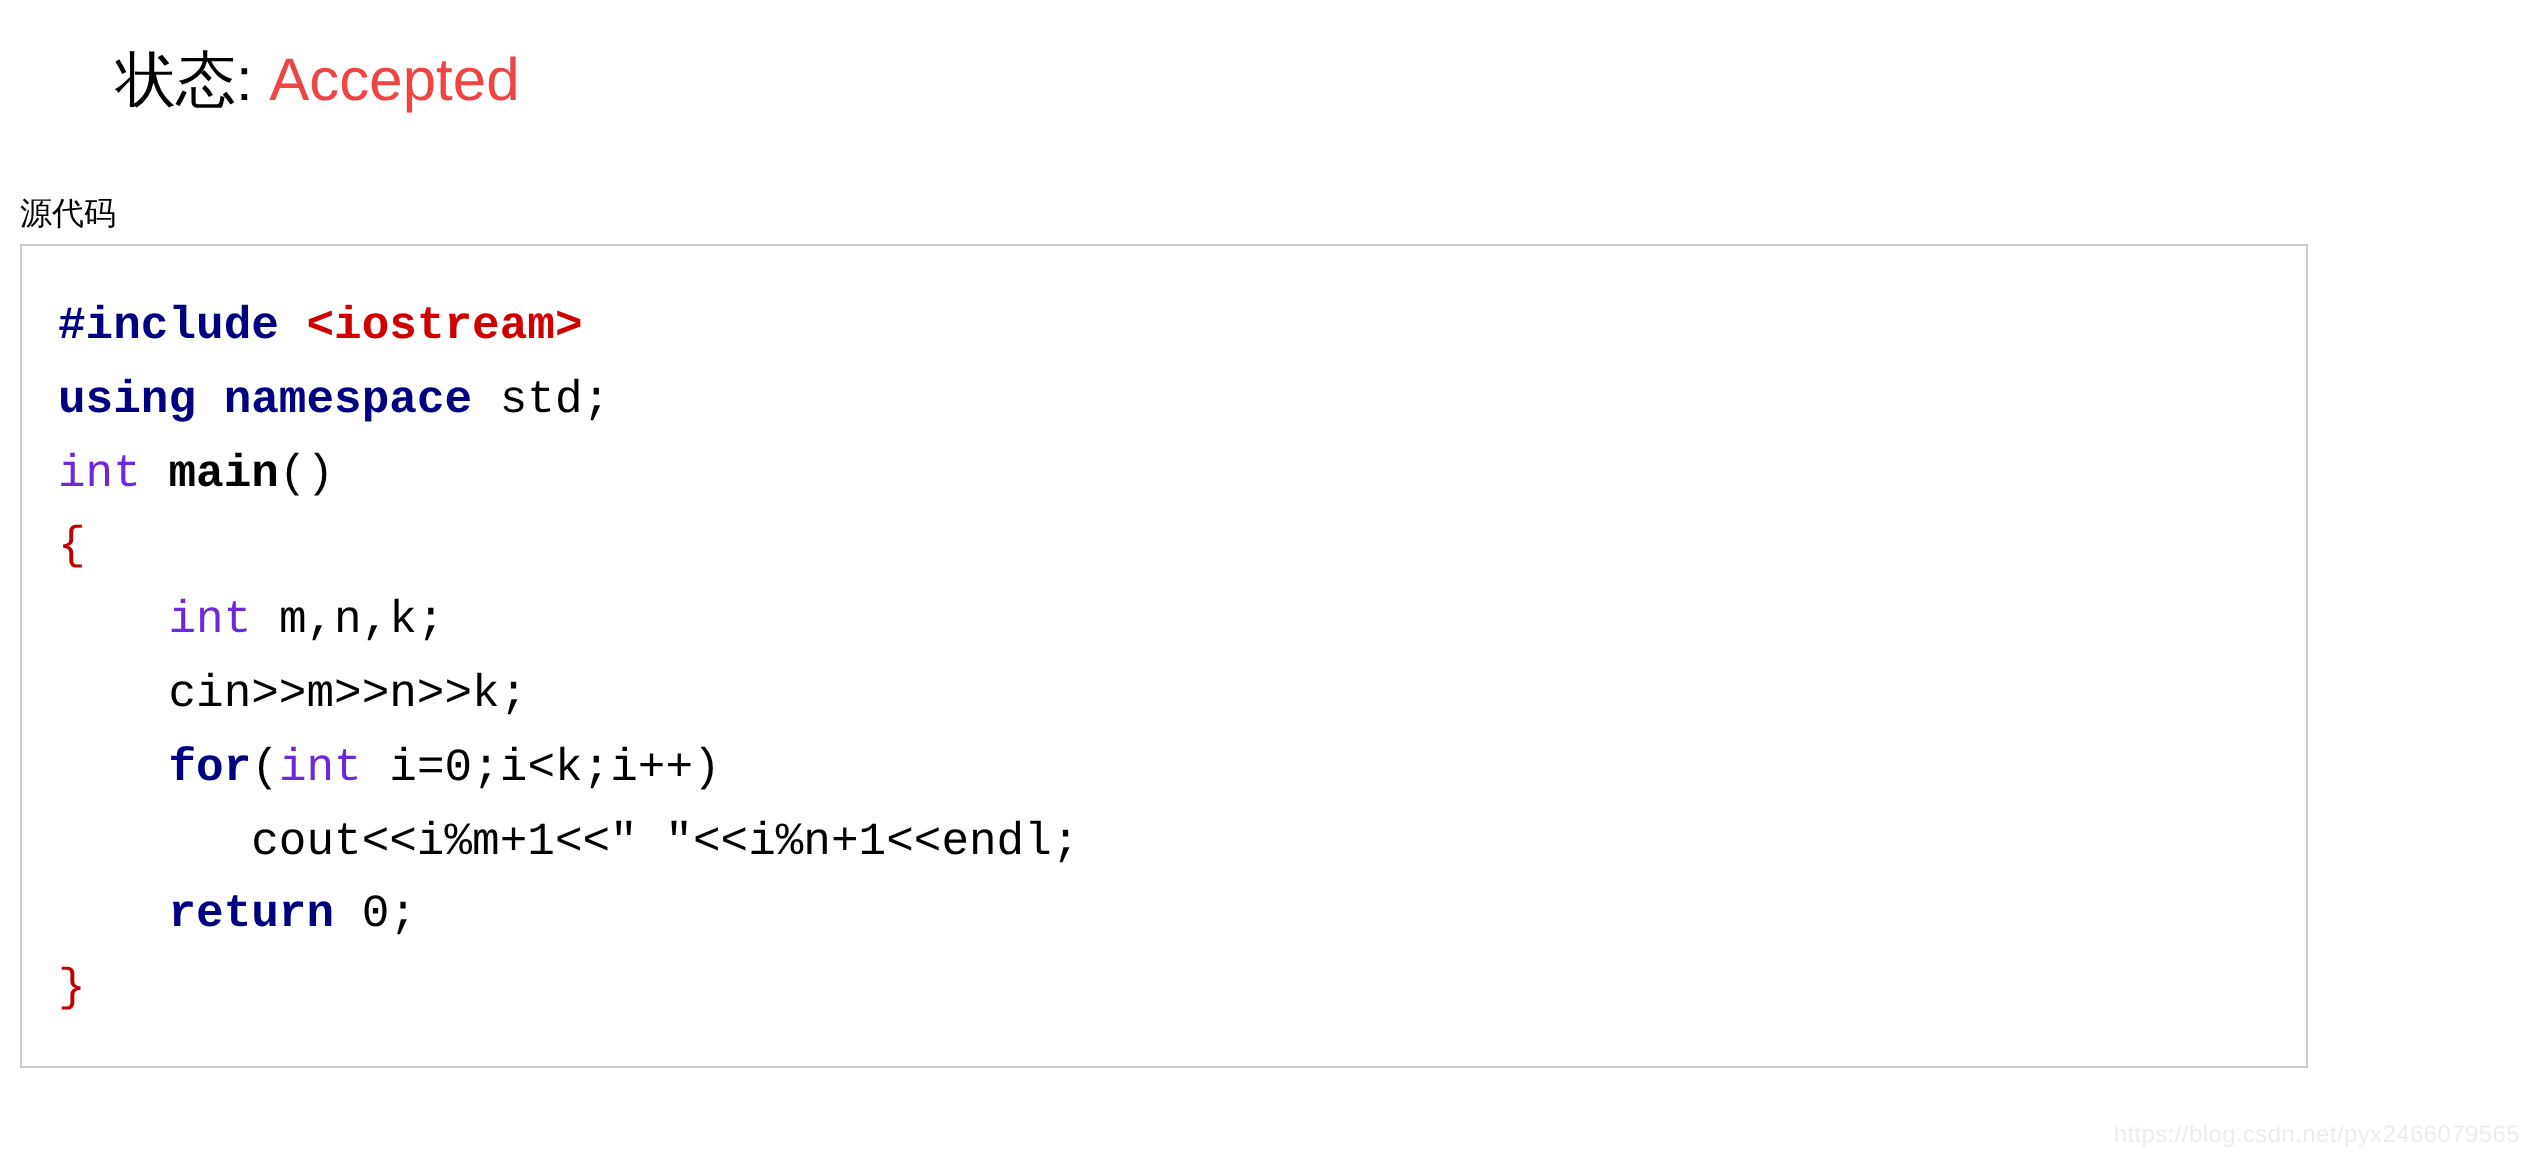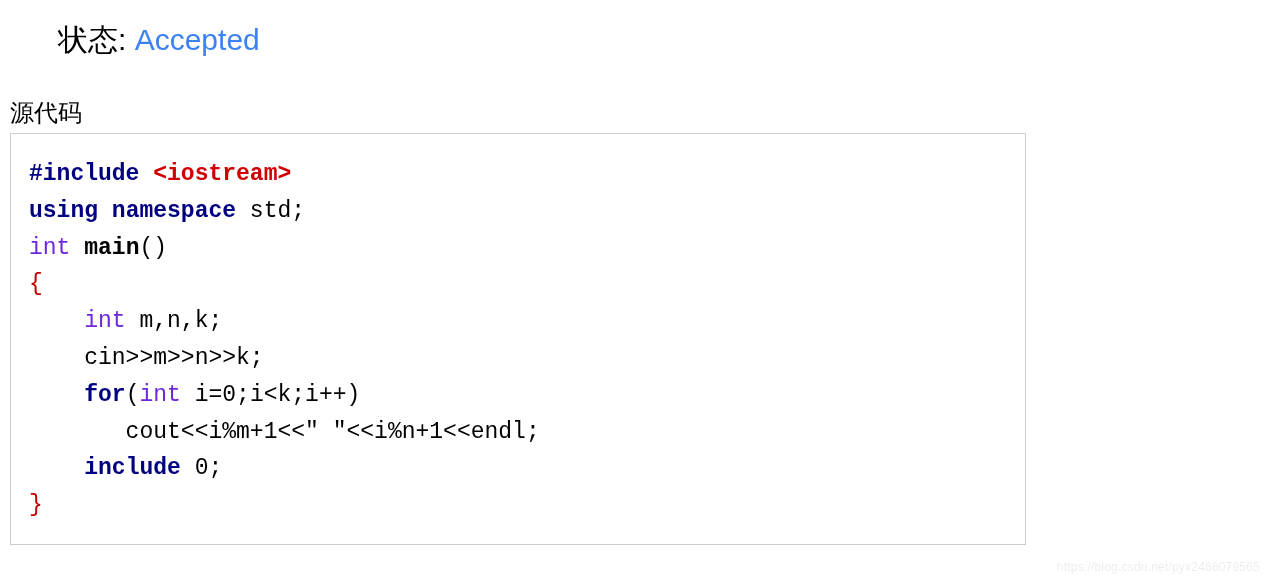--- a/index.html
+++ b/index.html
@@ -77,31 +77,31 @@
       color: #1010e5;
     }
     .status-value {
       color: #1313e0;
     }
     .status-value {
       color: #2323e0;
     }
     
     .status-value {
-      color: #3b82f6;
+      color: #ef4444;
     }
     .source-label {
-      font-size: 24px;
+      font-size: 16px;
       color: #000;
       margin-bottom: 4px;
     }
     .code-box {
       border: 1px solid #ccc;
       padding: 22px 18px 20px 18px;
-      width: 1016px;
+      width: 1144px;
     }
     pre.code {
       font-family: "Consolas", "Courier New", monospace;
       font-size: 23px;
       line-height: 1.6;
       color: #000;
       white-space: pre;
     }
     .kw-pre   { font-weight: bold; color: #000080; } 
     .hdr      { font-weight: bold; color: #d00000; } 
@@ -149,17 +149,17 @@
 
 <div class="code-box">
   <pre class="code" id="code-pre"><span class="kw-pre">#include </span><span class="hdr">&lt;iostream&gt;</span>
 <span class="kw-pre">using</span> <span class="kw-pre">namespace</span> std;
 <span class="typ">int</span> <span class="fn">main</span>()
 <span class="brace">{</span>
     <span class="typ">int</span> m,n,k;
     cin&gt;&gt;m&gt;&gt;n&gt;&gt;k;
     <span class="kw-pre">for</span>(<span class="typ">int</span> i=0;i&lt;k;i++)
        cout&lt;&lt;i%m+1&lt;&lt;<span class="str">" "</span>&lt;&lt;i%n+1&lt;&lt;endl;
-    <span class="kw-pre">include</span> 0;
+    <span class="kw-pre">return</span> 0;
 <span class="brace">}</span></pre>
 </div>
 
 <div class="watermark">https://blog.csdn.net/pyx2466079565</div>
 
 </body></html>

